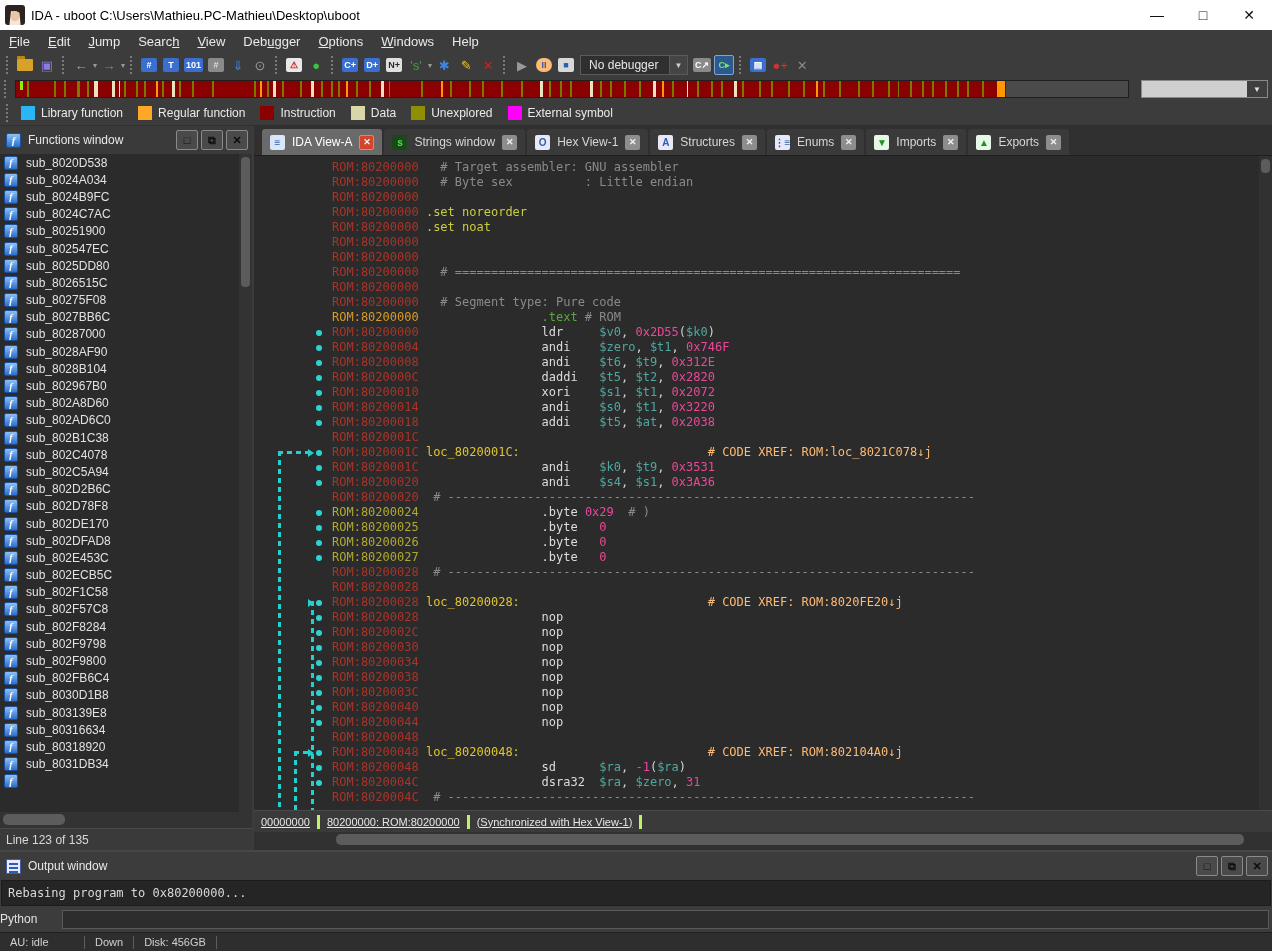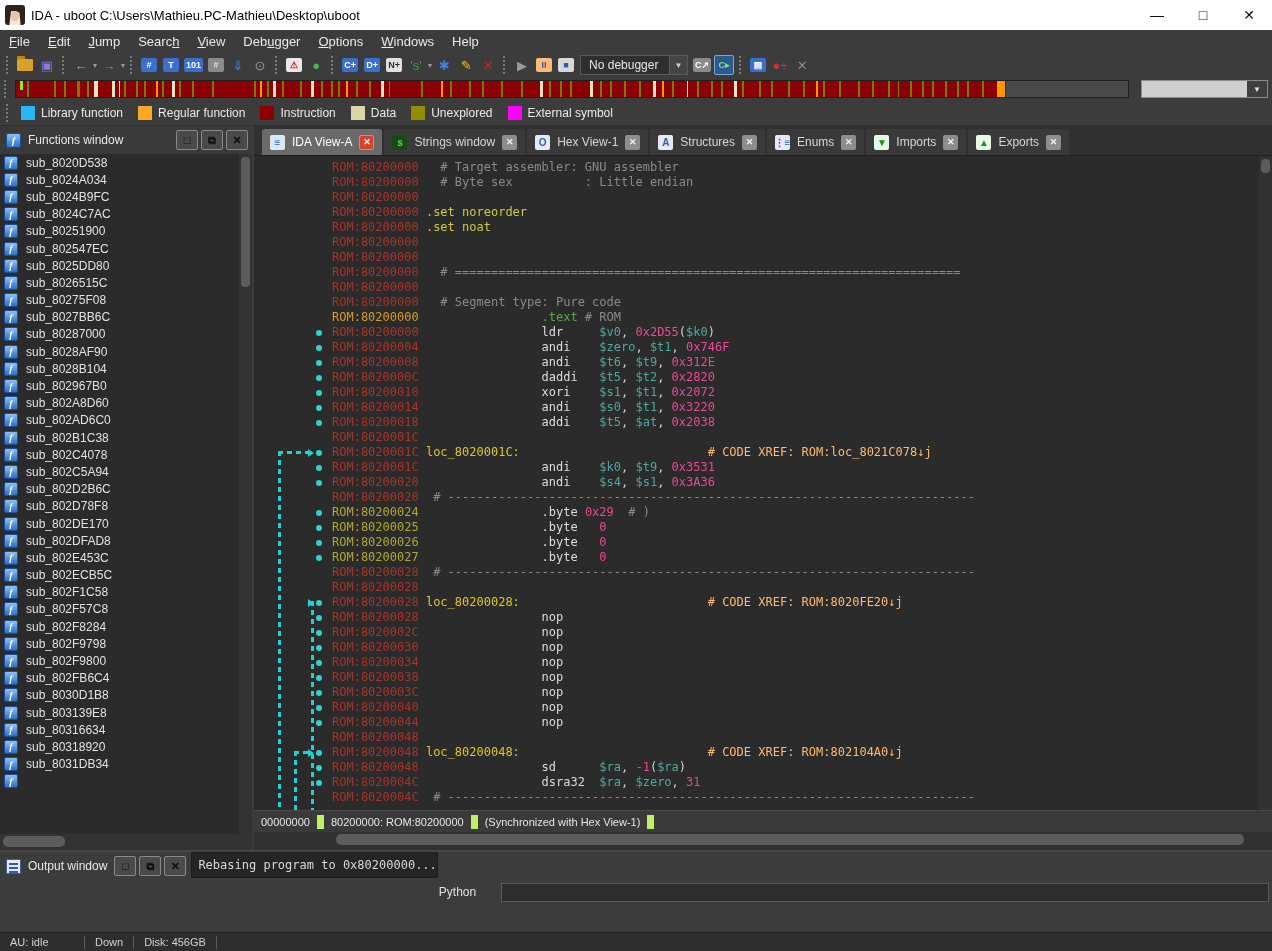--- a/index.html
+++ b/index.html
@@ -92,25 +92,25 @@
   .tk-reg  { color:#4fa8a0; }
   .tk-imm  { color:#ec4899; }
   .tk-lbl  { color:#e0c52e; }
   .tk-xref { color:#fdba74; }
   .arrowlayer { position:absolute; left:0; top:4px; width:78px; bottom:0; }
   .aline-v { position:absolute; width:3px; background-image:repeating-linear-gradient(#1fd1d1 0 5px, transparent 5px 9px); }
   .aline-h { position:absolute; height:3px; background-image:repeating-linear-gradient(90deg,#1fd1d1 0 5px, transparent 5px 9px); }
   .ahead { position:absolute; width:0; height:0; border-left:6px solid #1fd1d1; border-top:4px solid transparent; border-bottom:4px solid transparent; }
   .dvscroll { position:absolute; right:0; top:0; bottom:0; width:13px; background:#313131; }
   .dstatus { height:22px; background:#3a3a3a; border-top:1px solid #4a4a4a; display:flex; align-items:center; color:#e6e6e6; font-size:11px; flex:0 0 auto; }
-  .dseg { padding:0 7px; border-right:7px solid #bef264; height:14px; display:flex; align-items:center; }
+  .dseg { padding:0 7px; border-right:3px solid #bef264; height:14px; display:flex; align-items:center;text-decoration:underline; }
   .dhscroll { height:18px; background:#313131; position:relative; flex:0 0 auto; }
 
   
-  .output { height:82px; flex:0 0 auto; background:#3c3c3c; display:flex; flex-direction:row; border-top:2px solid #474747; }
+  .output { height:82px; flex:0 0 auto; background:#3c3c3c; display:flex; flex-direction:column; border-top:2px solid #474747; }
   .outtitle { height:28px; display:flex; align-items:center; gap:7px; padding-left:6px; color:#e8e8e8; font-size:12px; }
   .outicon { width:15px; height:15px; background:#e8e8ff; border:1px solid #3a5fa8; border-radius:1px; position:relative; }
   .outicon:before { content:""; position:absolute; left:2px; right:2px; top:3px; height:2px; background:#2a5fb0; box-shadow:0 4px 0 #2a5fb0, 0 8px 0 #2a5fb0; }
   .outlog { height:26px; background:#252525; border:1px solid #1c1c1c; color:#d8d8d8; font-family:"DejaVu Sans Mono",monospace; font-size:12px; display:flex; align-items:center; padding-left:6px; margin:0 1px; }
   .pyrow { flex:1; display:flex; align-items:center; background:#3c3c3c; font-size:12px; color:#e0e0e0; }
   .pylabel { width:62px; text-align:left; }
   .pyinput { flex:1; height:19px; margin-right:3px; background:#2d2d2d; border:1px solid #5a5a5a; }
 
   
   .statusbar { height:19px; flex:0 0 auto; background:#2e2e2e; border-top:1px solid #1f1f1f; display:flex; align-items:center; font-size:11px; color:#d0d0d0; }
@@ -200,21 +200,21 @@
         <div class="tbtn" style="color: rgb(64, 160, 64);">'s'</div>
         <div class="tdrop">▾</div>
         <div class="tbtn" style="color: rgb(61, 133, 224);">✱</div>
         <div class="tbtn" style="color: rgb(232, 194, 44);">✎</div>
         <div class="tbtn" style="color: rgb(212, 32, 32);">✕</div>
       </div>
       <div class="handle"></div>
       <div class="tgroup">
         <div class="tbtn" style="color: rgb(154, 154, 154);">▶</div>
         <div class="tbtn chip">
-          <span style="background: #fdba74; color: rgb(42, 95, 176);">II</span>
+          <span style="background: #fdba74; color: rgb(42, 95, 176); border-radius: 7px;">II</span>
         </div>
         <div class="tbtn chip">
           <span style="background: rgb(216, 216, 216); color: rgb(42, 95, 176);">■</span>
         </div>
         <div class="combo">
           <div class="cval">No debugger</div>
           <div class="carrow">▼</div>
         </div>
         <div class="tbtn chip">
           <span style="background: rgb(138, 138, 138); color: rgb(255, 255, 255);">C↗</span>
@@ -509,20 +509,21 @@
           <div class="frow">
             <div class="ficon">f</div>
           </div>
           <div class="vscroll">
           <div class="vthumb" style="top:3px;height:130px;"></div>
         </div>
       </div>
       <div class="hscroll">
         <div class="hthumb" style="left:3px;width:62px;"></div>
       </div>
+      <div class="fstatus">Line 123 of 135</div>
     </div>
 
     <div class="rightpane">
       <div class="tabbar" id="tabbar">
           <div class="tab active">
             <div class="tabicon" style="background: rgb(216, 232, 248); color: rgb(42, 95, 176);">≡</div>
             <span>IDA View-A</span>
             <div class="tabclose">✕</div>
           </div>
           <div class="tab">

